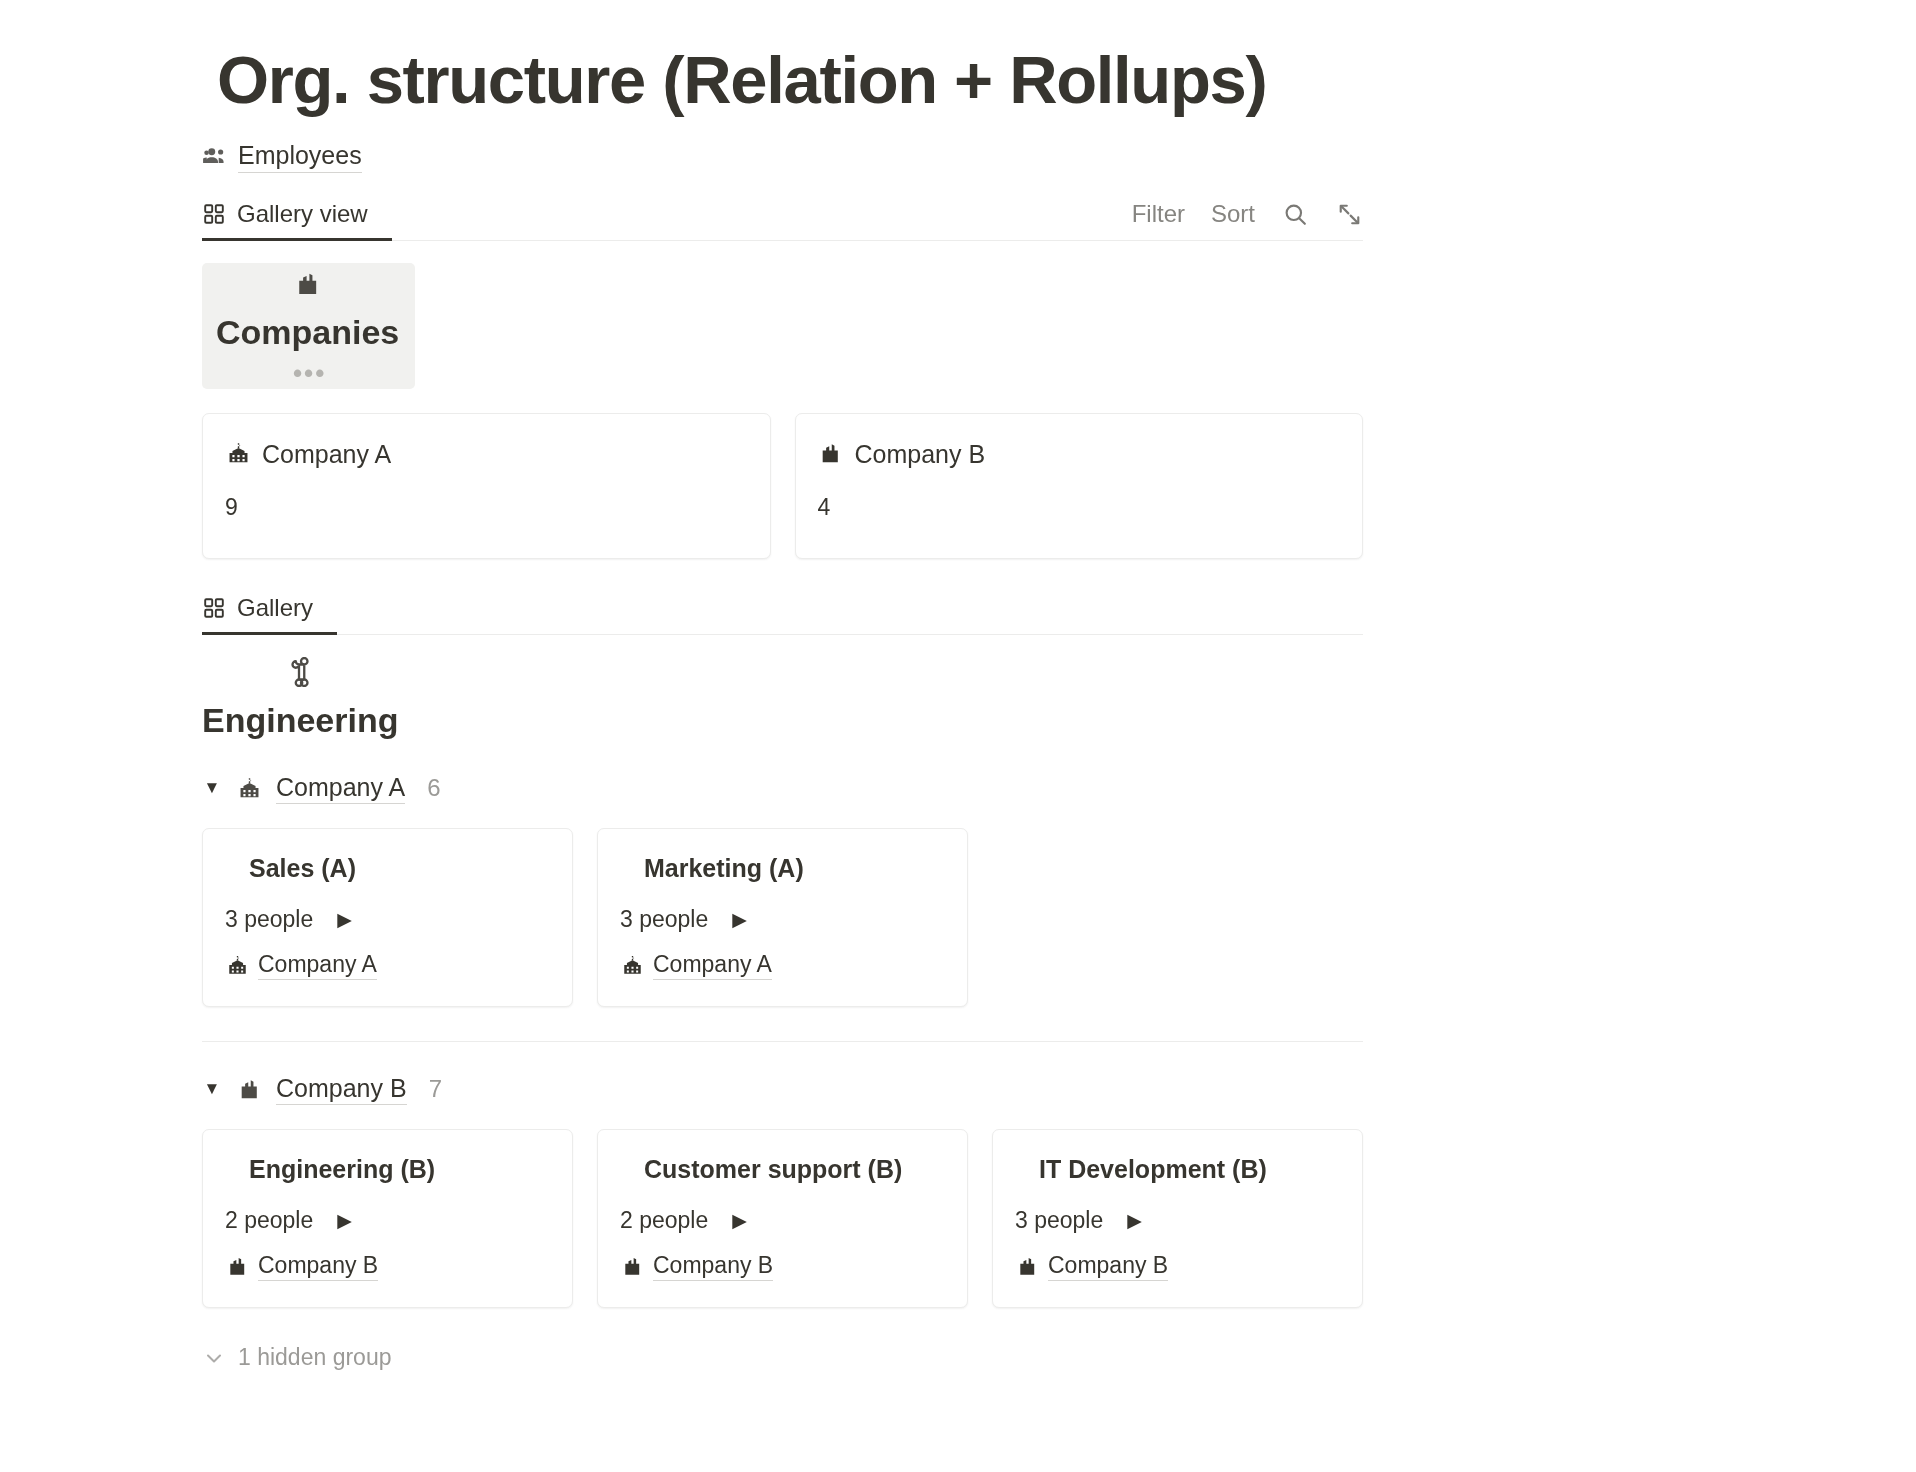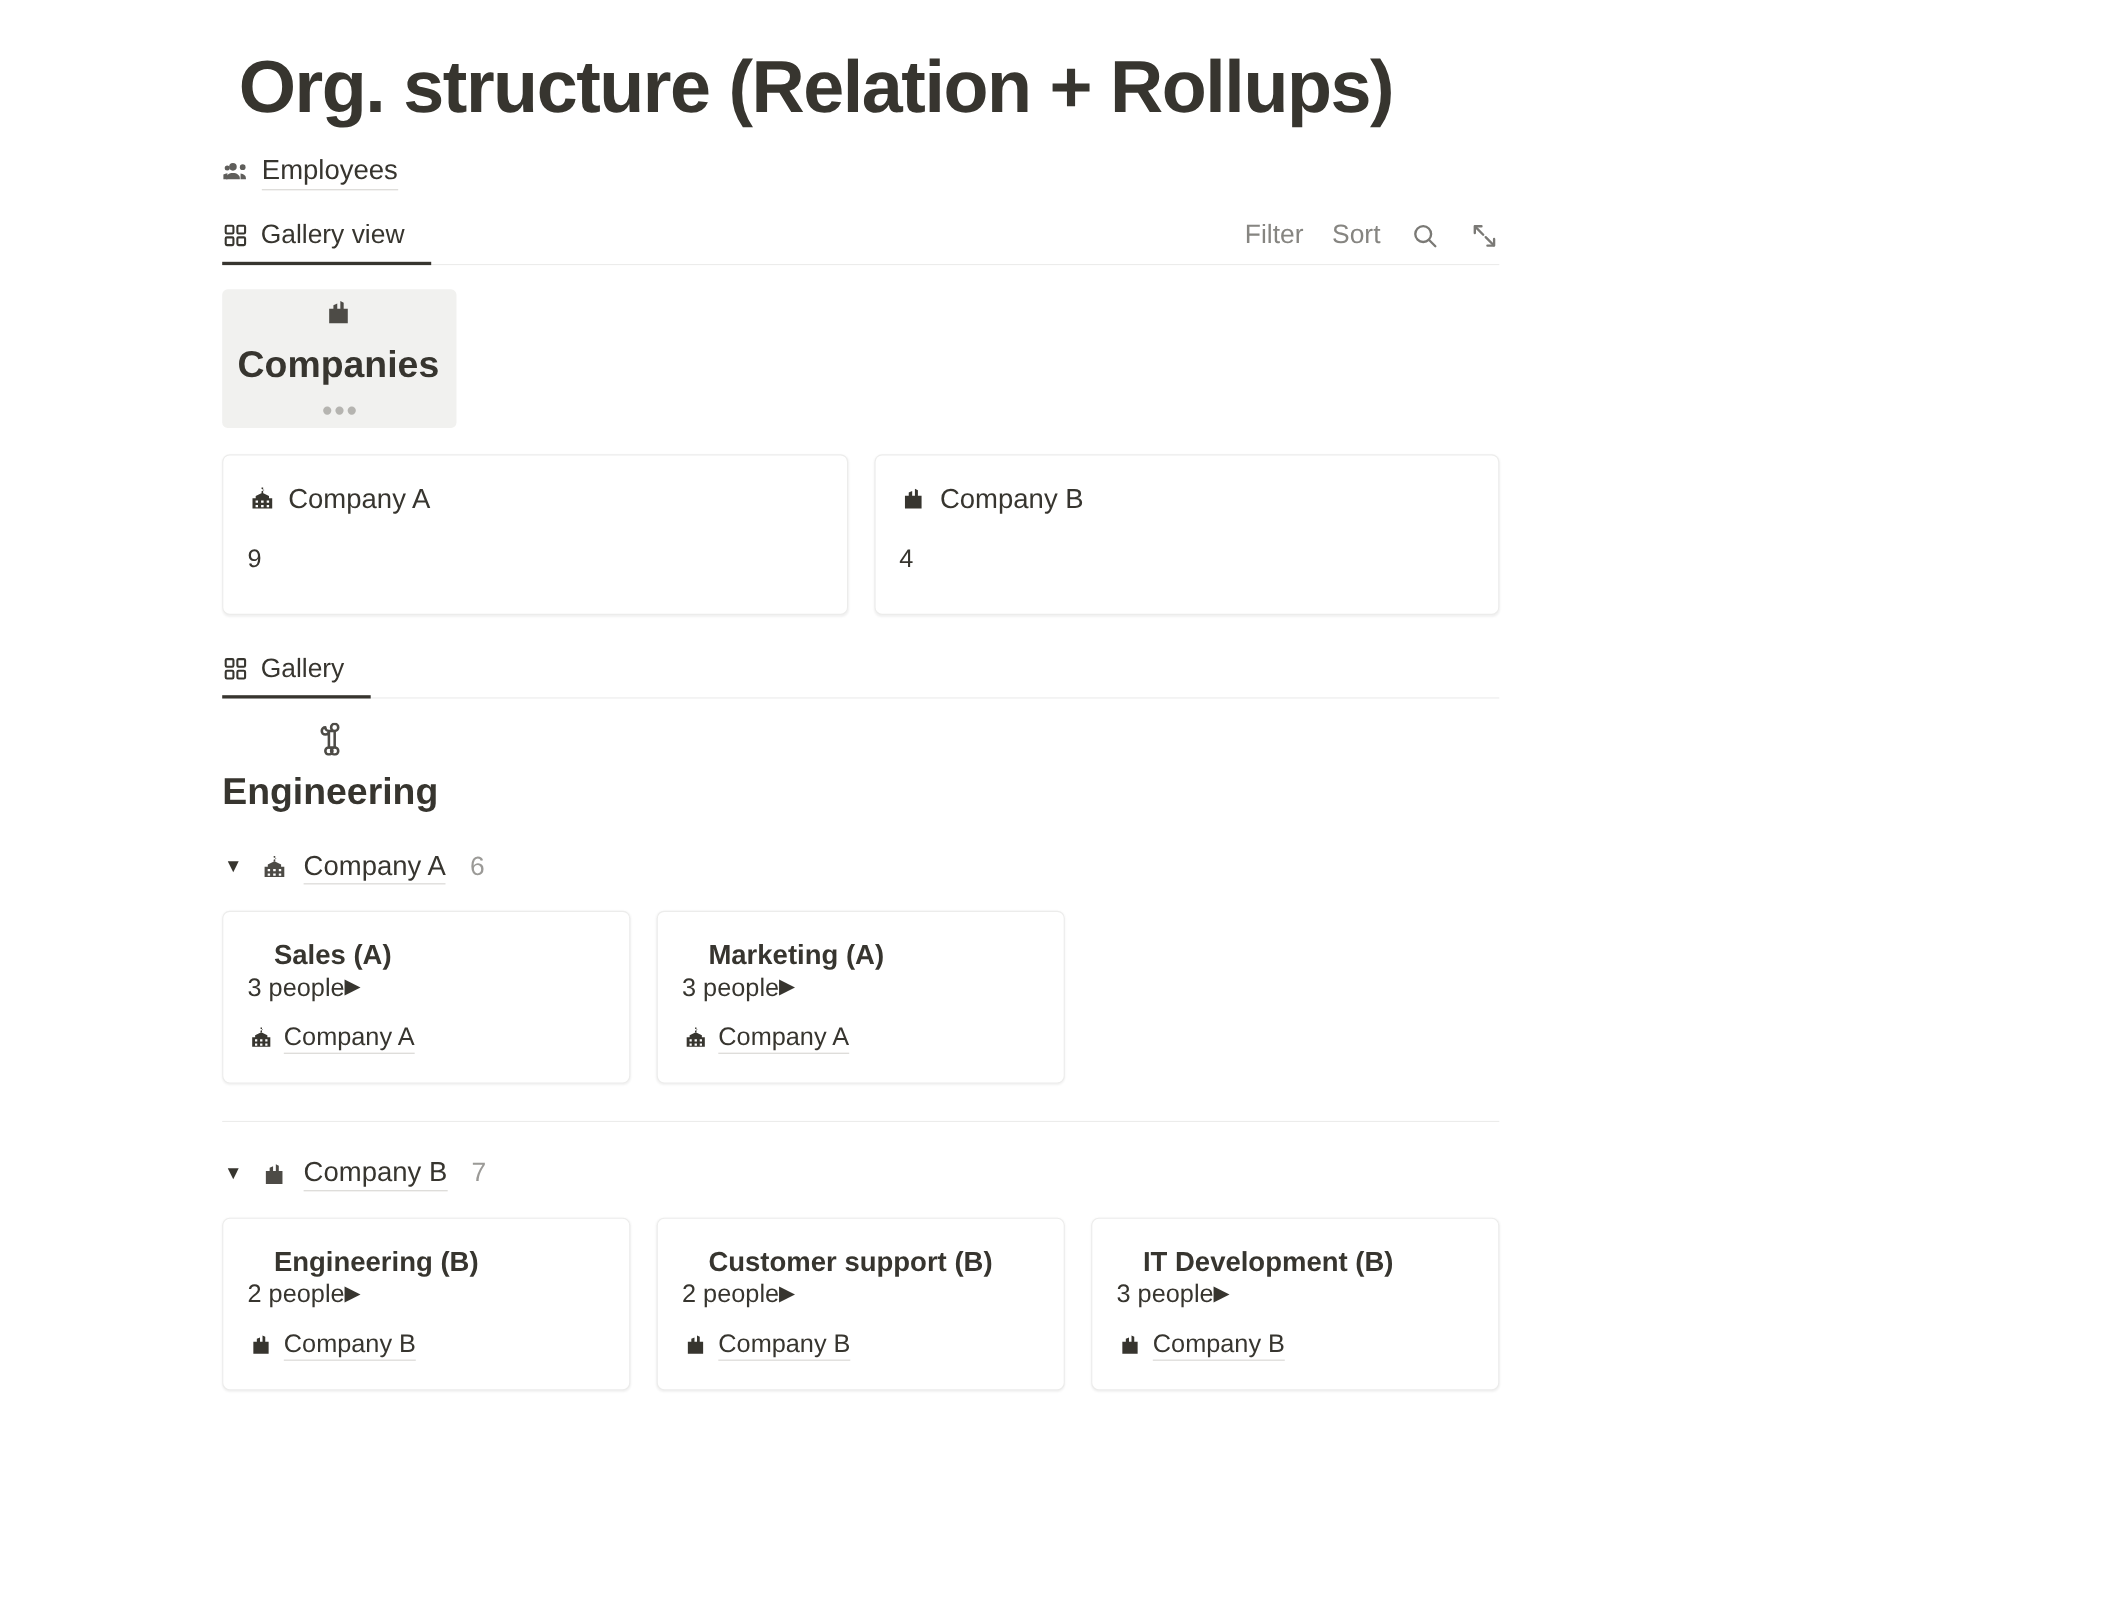--- a/index.html
+++ b/index.html
@@ -178,25 +178,26 @@
     color: #37352f;
   }
   .card-title-bold {
     font-size: 25px;
     font-weight: 700;
     color: #37352f;
     line-height: 1.25;
     margin-left: 24px;
   }
   .card-rollup {
+    margin-top: 22px;
     font-size: 23px;
     color: #37352f;
     display: flex;
     align-items: center;
-    gap: 0;
+    gap: 24px;
   }
   .card-rollup .play {
     font-size: 19px;
     line-height: 1;
     color: #37352f;
   }
   .card-relation {
     margin-top: 18px;
     display: flex;
     align-items: center;
@@ -498,15 +499,23 @@
             <svg width="23" height="23" viewBox="0 0 24 24" fill="currentColor">
               <path d="M4.5 20.5V9.2h3.3V6.4l3-1.3v4.1h2.4V3.2l2.6 1.3v4.7h3.2v11.3z"></path>
             </svg>
           </span>
           <span class="rel-label">Company B</span>
         </div>
       </div>
     </div>
 
     
+    <div class="hidden-group">
+      <span class="chev">
+        <svg width="24" height="24" viewBox="0 0 24 24" fill="none" stroke="currentColor" stroke-width="2" stroke-linecap="round" stroke-linejoin="round">
+          <polyline points="6,9.5 12,15.5 18,9.5"></polyline>
+        </svg>
+      </span>
+      <span>1 hidden group</span>
+    </div>
 
   </div>
 </div>
 
 </body></html>

